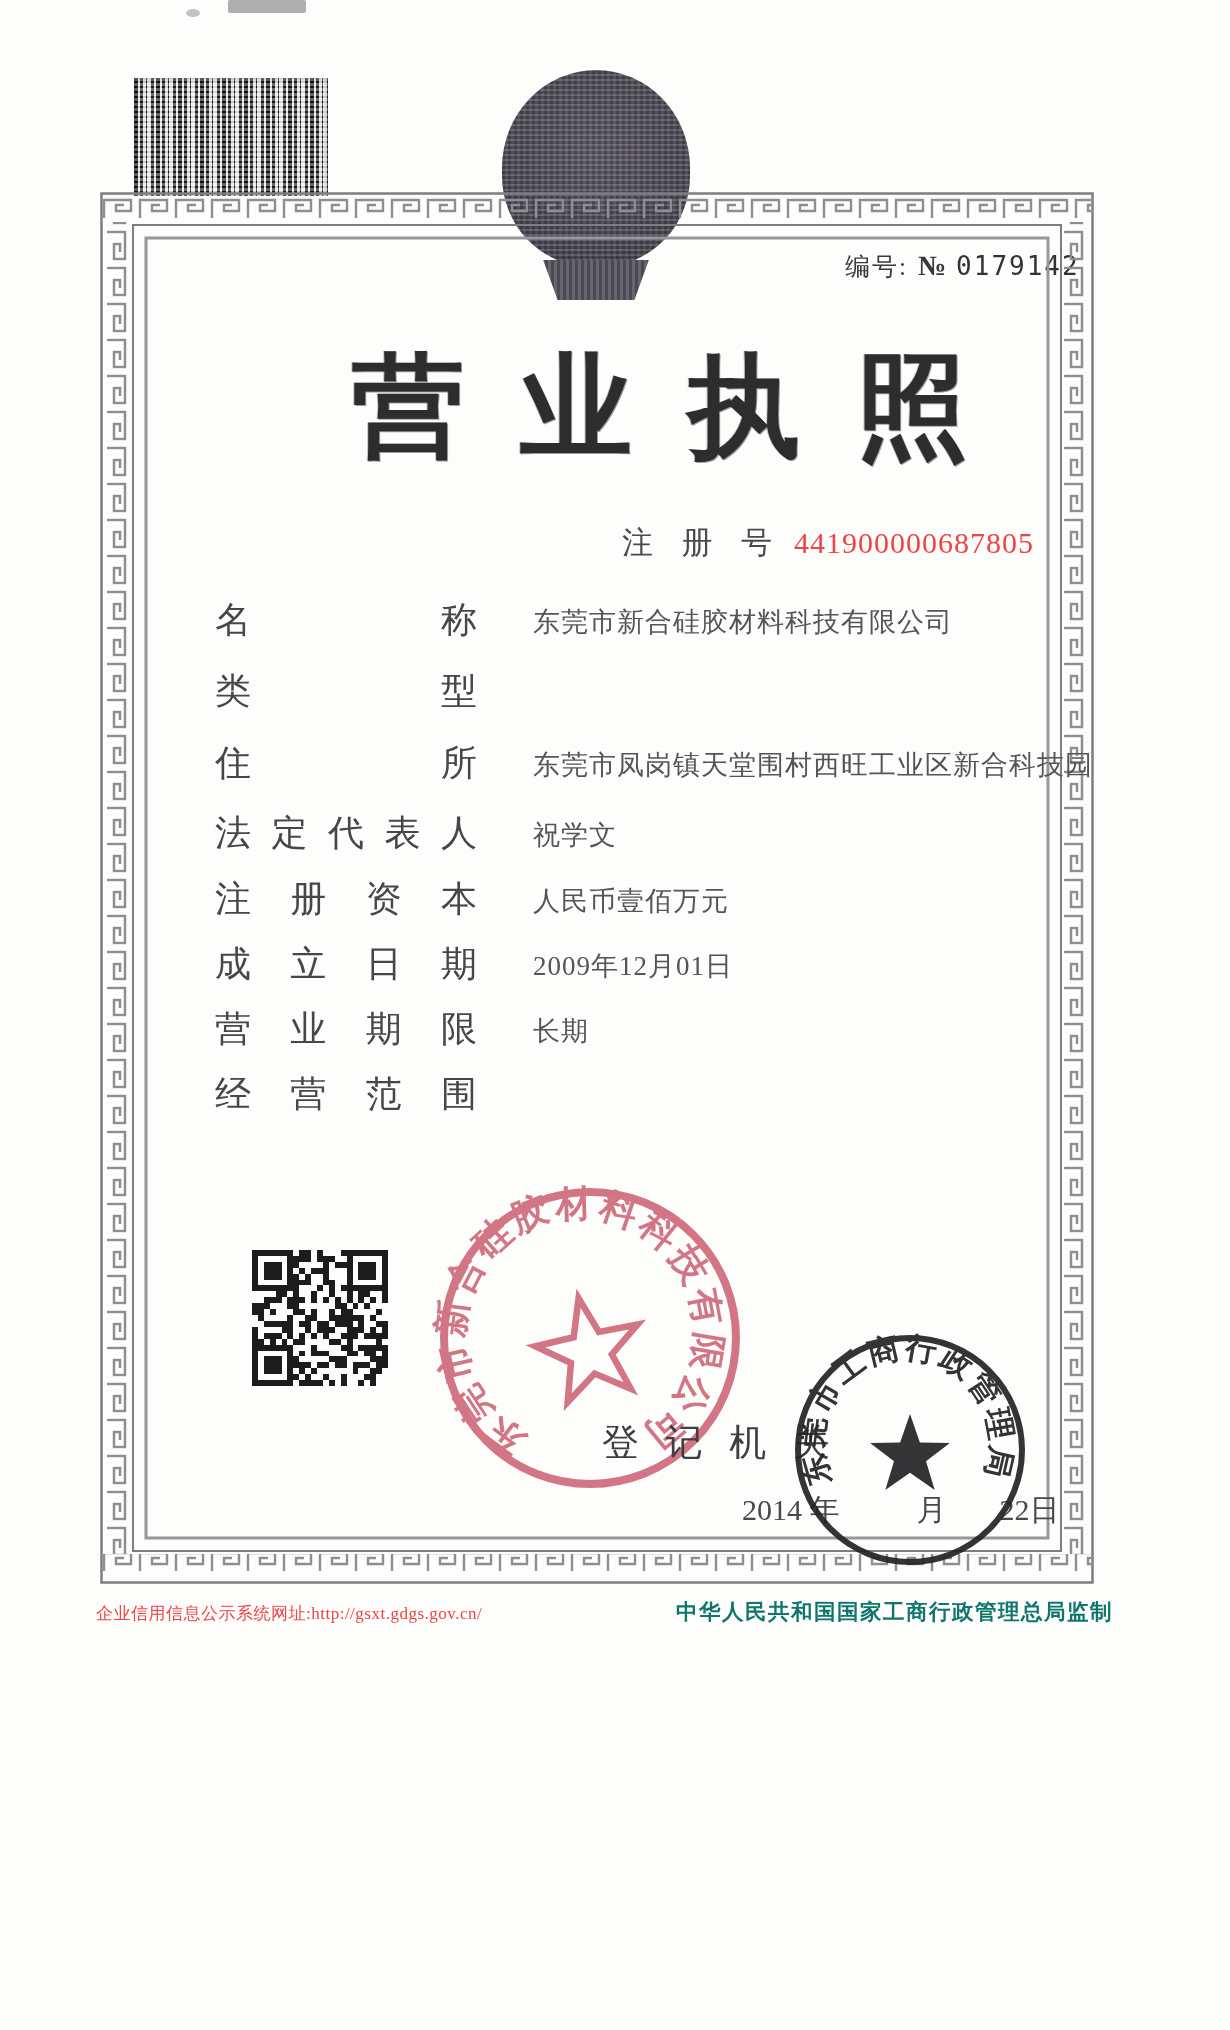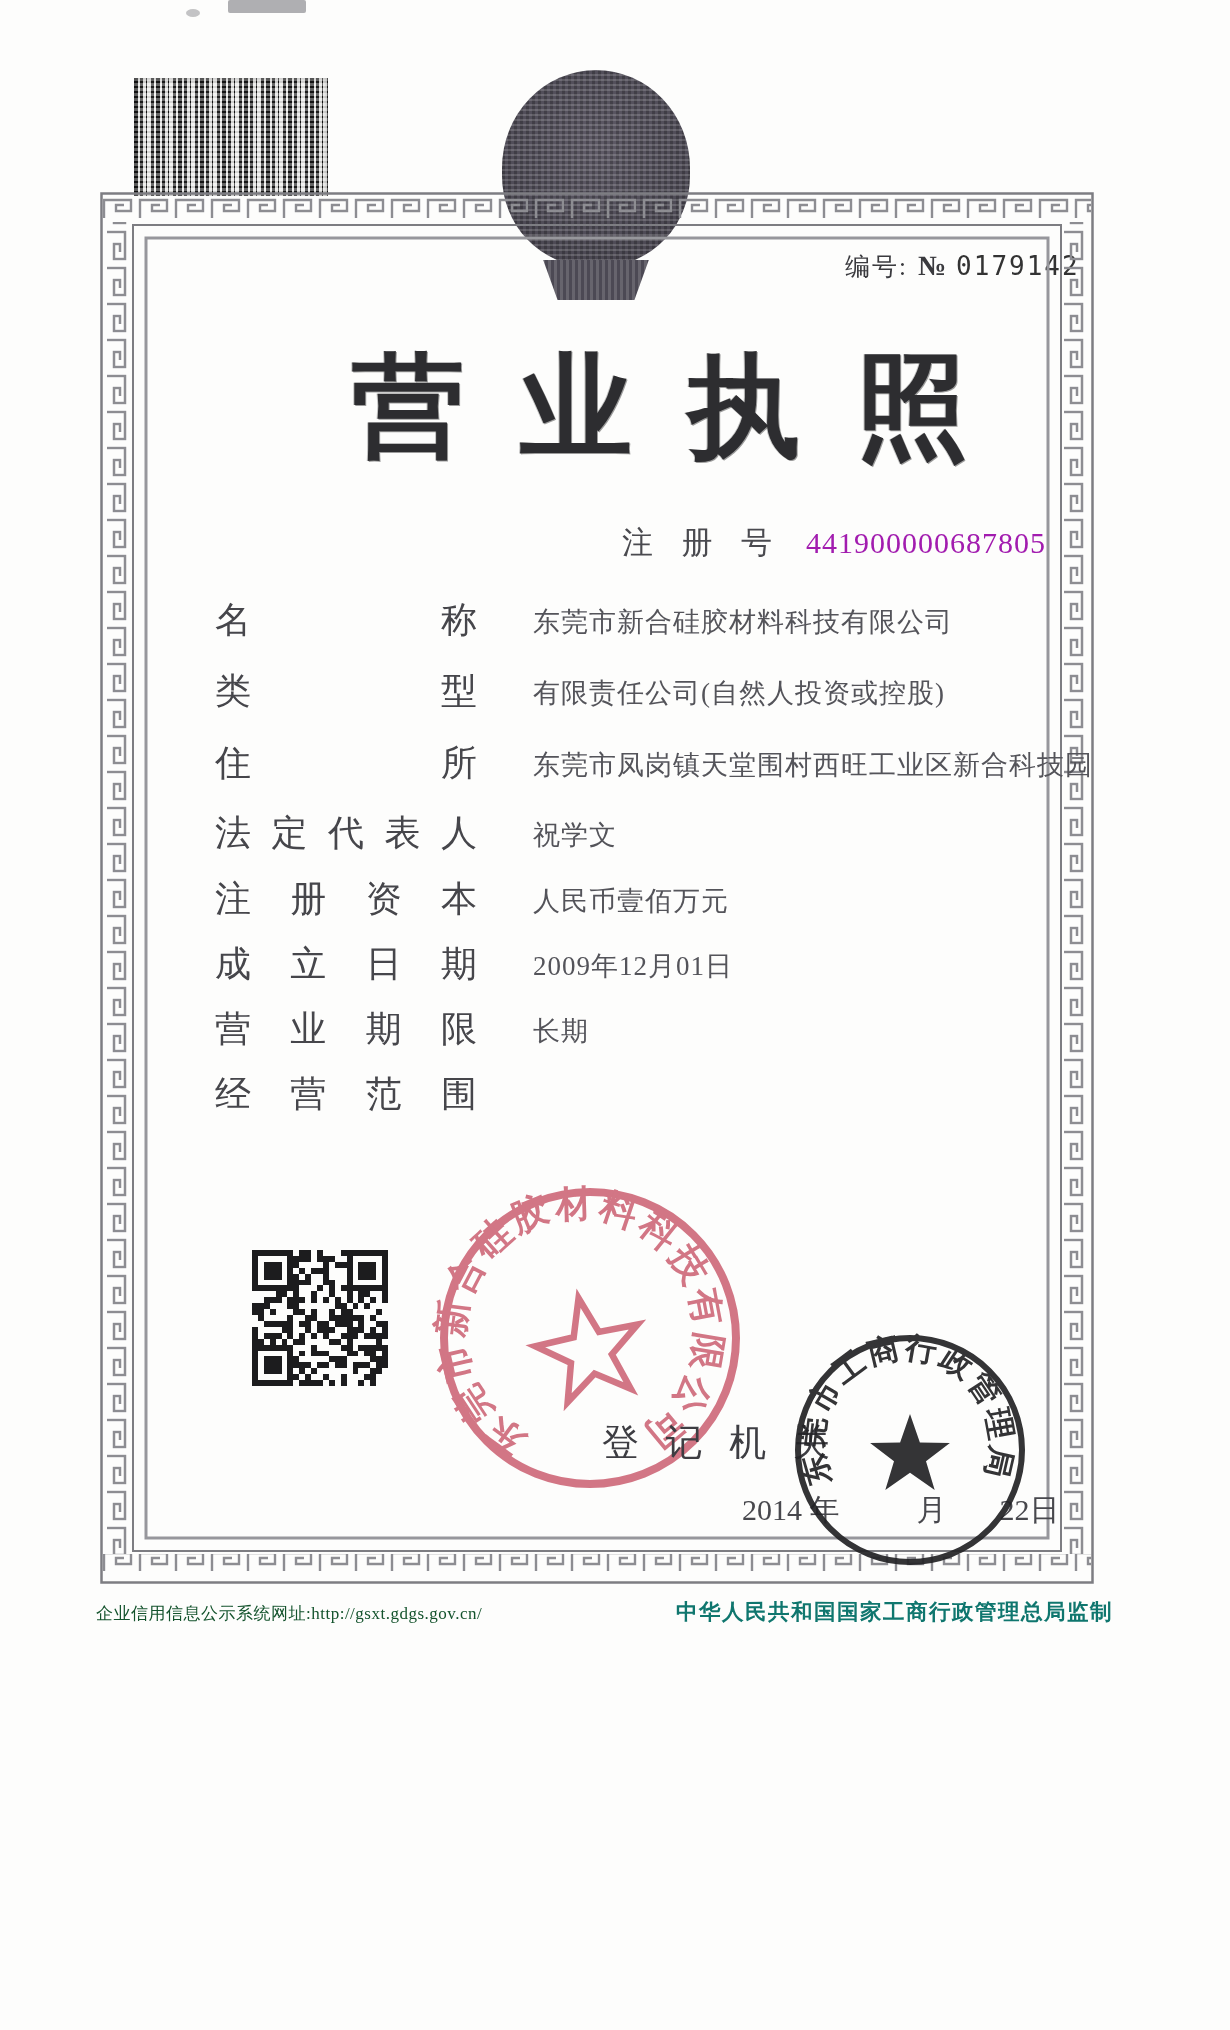--- a/index.html
+++ b/index.html
@@ -38,21 +38,21 @@
 
   
   .title{position:absolute;left:0;top:332px;width:1230px;text-align:center;
     font-family:"Liberation Sans", sans-serif;font-weight:900;font-size:112px;
     letter-spacing:56px;text-indent:56px;color:#2d2d30;
     text-shadow:1px 1px 0 rgba(60,60,60,.5), -1px 0 0 rgba(90,90,90,.35);padding-left:45px;}
 
   
   .regno{position:absolute;left:622px;top:522px;display:flex;align-items:baseline;white-space:nowrap;}
   .regno .rlabel{width:150px;font-size:31px;color:#4a4a4f;display:flex;justify-content:space-between;}
-  .regno .rvalue{margin-left:34px;font-size:30px;letter-spacing:1px;color:#a21caf;text-align:right;}
+  .regno .rvalue{margin-left:22px;font-size:30px;letter-spacing:1px;color:#ef4444;text-align:right;}
 
   
   .row{position:absolute;left:215px;display:flex;align-items:flex-start;}
   .flabel{width:262px;font-size:36px;color:#46464b;display:flex;justify-content:space-between;line-height:1.15;flex:none;}
   .fvalue{margin-left:56px;font-size:27px;color:#54545a;letter-spacing:1px;line-height:1.25;padding-top:6px;}
   .fvalue.scope{width:592px;font-size:22.5px;line-height:32px;text-align:justify;letter-spacing:.5px;padding-top:4px;}
 
   
   .qr{position:absolute;left:252px;top:1250px;width:136px;height:136px;display:grid;
       grid-template-columns:repeat(23,1fr);grid-template-rows:repeat(23,1fr);background:#fdfdfc;}
@@ -64,21 +64,21 @@
   .seal-black{position:absolute;left:790px;top:1330px;opacity:.92;}
 
   
   .registry{position:absolute;left:602px;top:1418px;width:228px;font-size:37px;color:#3d3d42;
             display:flex;justify-content:space-between;}
   .issue-date{position:absolute;left:742px;top:1490px;font-size:30px;color:#48484d;white-space:nowrap;}
   .issue-date .gap1{display:inline-block;width:62px;}
   .issue-date .gap2{display:inline-block;width:38px;}
 
   
-  .footer-left{position:absolute;left:96px;top:1602px;font-size:17px;letter-spacing:.5px;color:#14532d;
+  .footer-left{position:absolute;left:96px;top:1602px;font-size:17px;letter-spacing:.5px;color:#ef4444;
                font-family:"Liberation Serif", serif;}
   .footer-right{position:absolute;left:676px;top:1597px;font-size:21.5px;letter-spacing:1.5px;color:#0f766e;font-weight:600;}
 </style>
 </head>
 <body>
 
 <div id="page">
 
   <div class="smudge1"></div>
   <div class="smudge2"></div>
@@ -128,21 +128,20 @@
         <span>名</span>
         <span>称</span>
       </div>
     <div class="fvalue">东莞市新合硅胶材料科技有限公司</div>
   </div>
   <div class="row" style="top:671px">
     <div class="flabel">
         <span>类</span>
         <span>型</span>
       </div>
-    <div class="fvalue">有限责任公司(自然人投资或控股)</div>
   </div>
   <div class="row" style="top:743px">
     <div class="flabel">
         <span>住</span>
         <span>所</span>
       </div>
     <div class="fvalue">东莞市凤岗镇天堂围村西旺工业区新合科技园</div>
   </div>
   <div class="row" style="top:813px">
     <div class="flabel">

